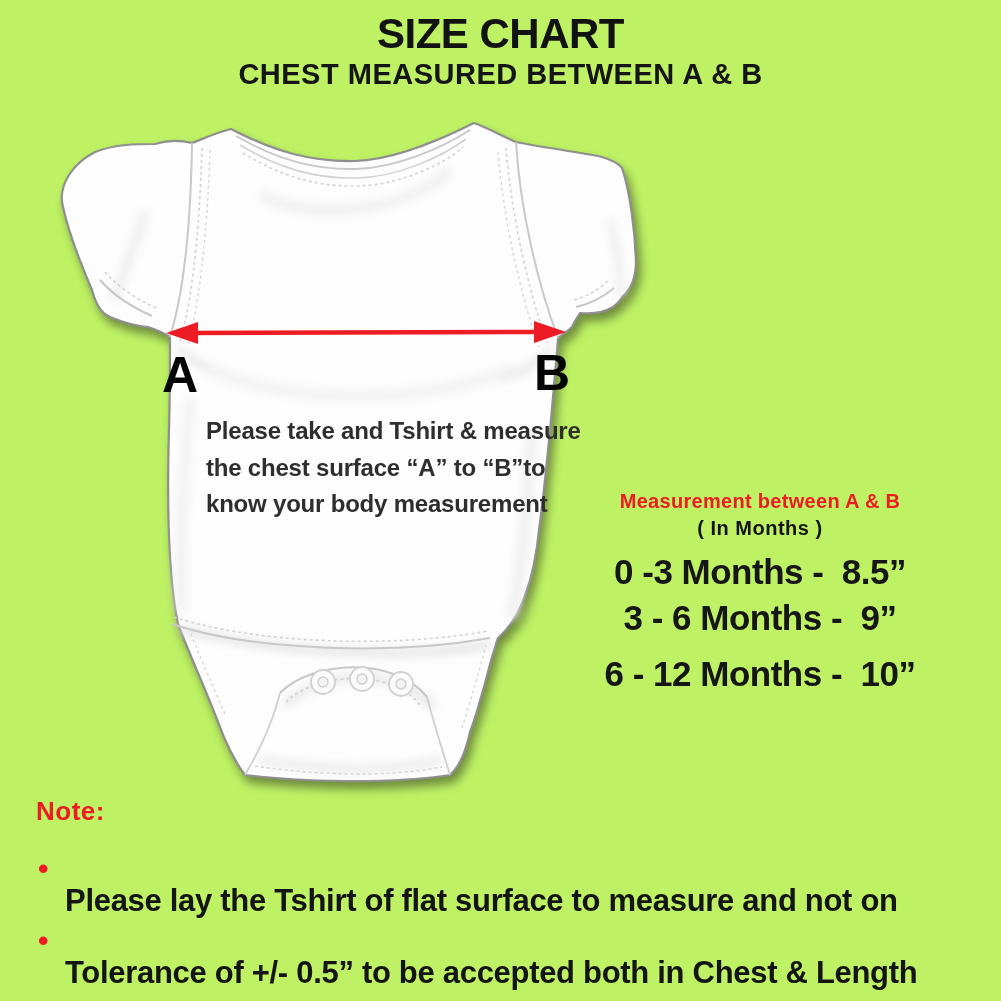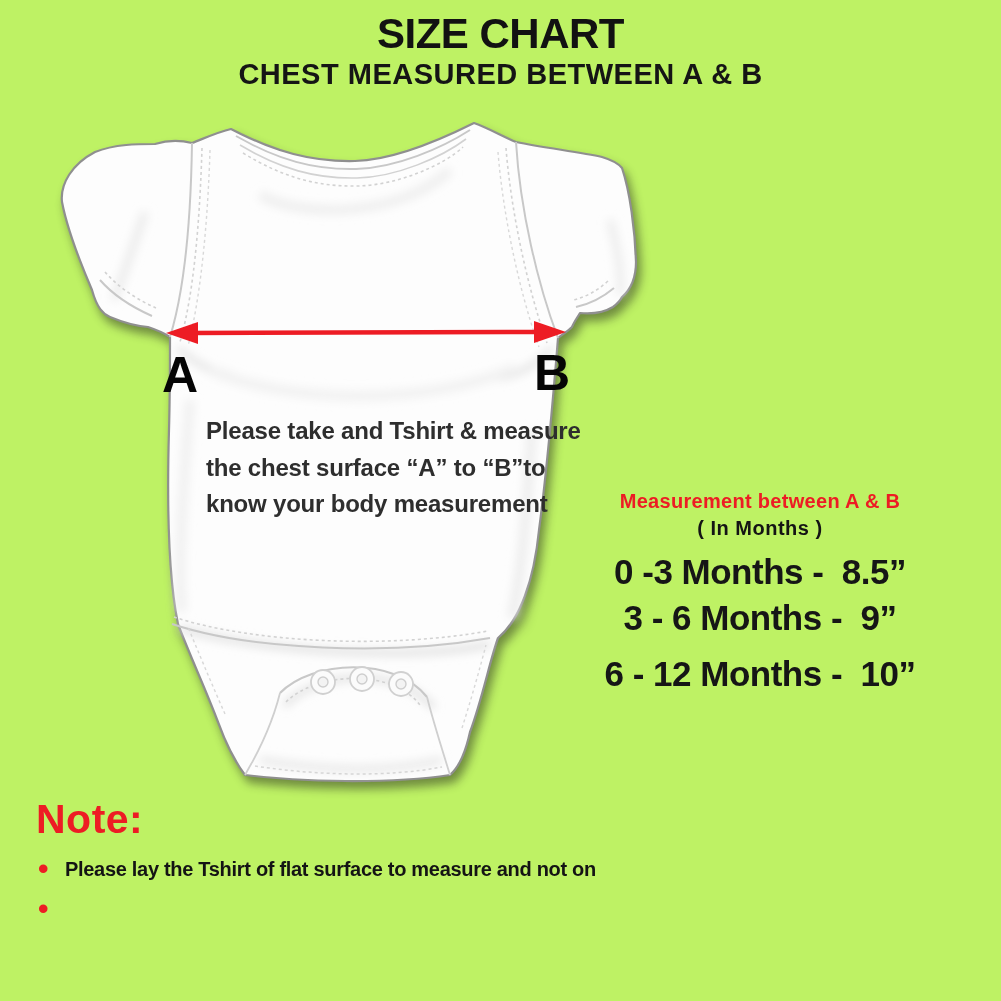--- a/index.html
+++ b/index.html
@@ -46,30 +46,30 @@
   .size-row{
     position:absolute;left:0;width:100%;
     font-size:35px;font-weight:bold;color:#161616;
     letter-spacing:-0.5px;white-space:pre;
   }
   .size-row-0{top:62px;}
   .size-row-1{top:108px;}
   .size-row-2{top:164px;}
   
   .note-heading{
-    left:36px;top:796px;font-size:41px;font-weight:bold;letter-spacing:0.5px;
+    left:36px;top:796px;font-size:26px;font-weight:bold;letter-spacing:0.5px;
   }
   .note-items{left:38px;top:849px;width:952px;}
   .note-item{display:flex;align-items:flex-start;}
   .note-bullet{
     width:27px;flex:0 0 27px;font-size:30px;line-height:40px;font-weight:bold;
   }
   .note-text{
-    font-size:20px;font-weight:bold;color:#141414;
-    line-height:40px;letter-spacing:-0.3px;
+    font-size:31px;font-weight:bold;color:#141414;
+    line-height:40px;letter-spacing:-0.3px;margin-top:32px;
   }
 </style>
 </head>
 <body>
 
 <div class="canvas">
 
   <div class="abs title">SIZE CHART</div>
   <div class="abs subtitle">CHEST MEASURED BETWEEN A &amp; B</div>
 
@@ -199,16 +199,19 @@
 
   <div class="abs note-items">
     <div class="note-item">
       <span class="note-bullet" style="color:#ed1c24;">•</span>
       <div class="note-text">
         <div>Please lay the Tshirt of flat surface to measure and not on</div>
       </div>
     </div>
     <div class="note-item">
       <span class="note-bullet" style="color:#ed1c24;">•</span>
+      <div class="note-text">
+        <div>Tolerance of +/- 0.5” to be accepted both in Chest &amp; Length</div>
+      </div>
     </div>
   </div>
 
 </div>
 
 </body></html>

